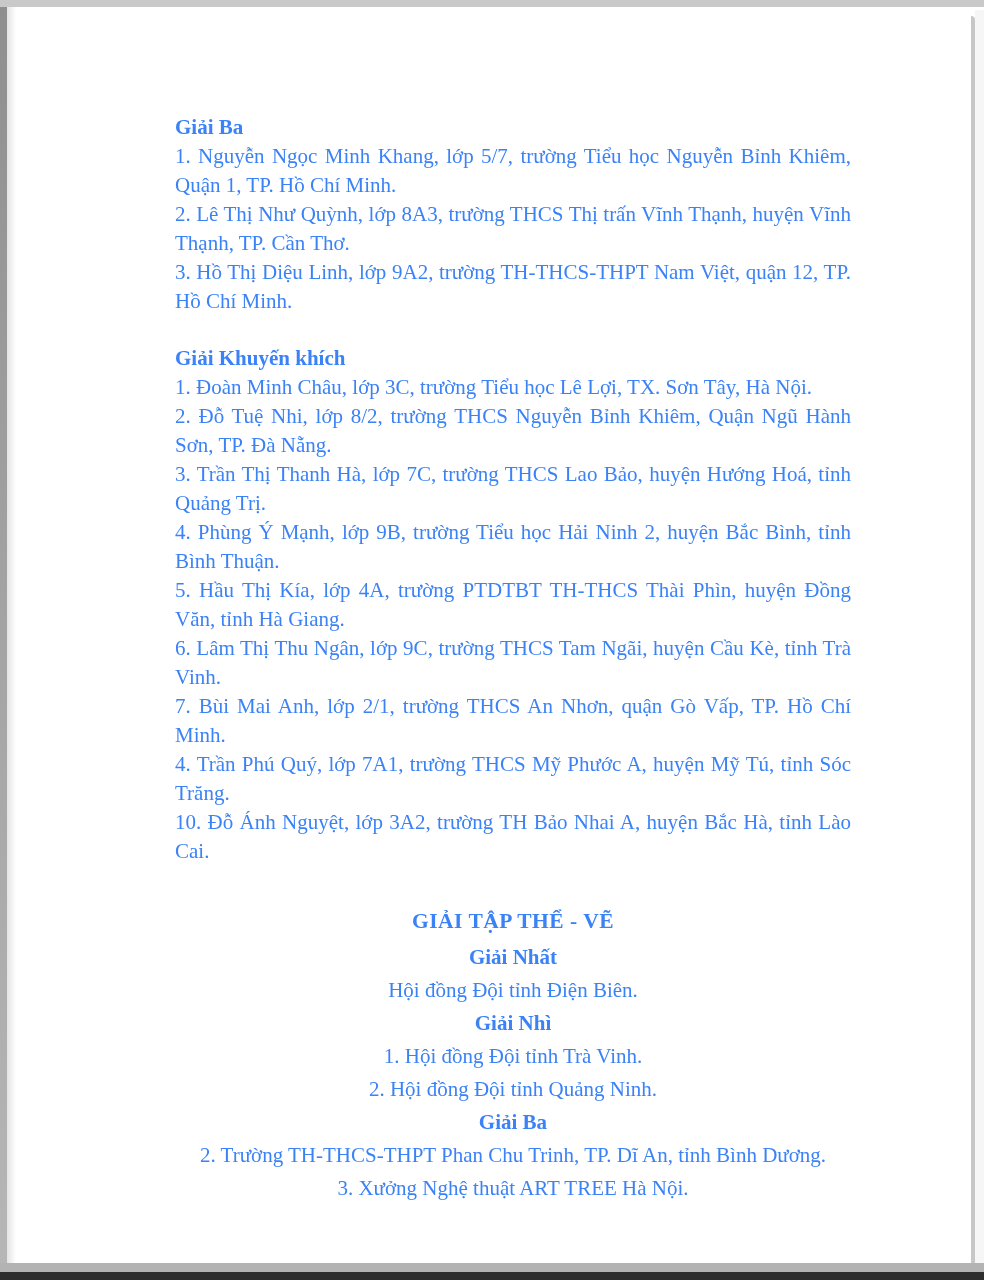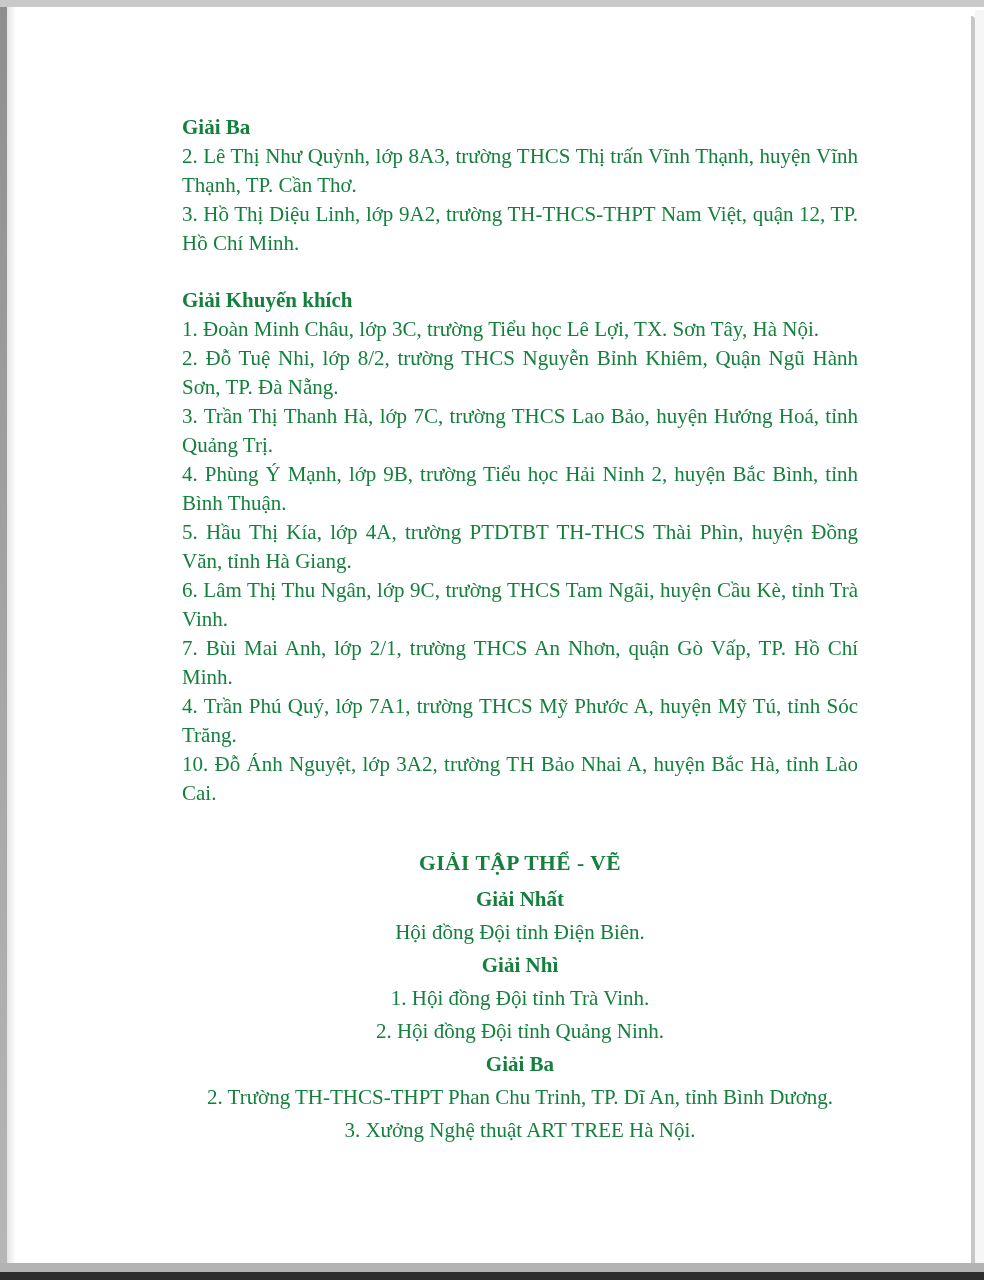--- a/index.html
+++ b/index.html
@@ -19,24 +19,24 @@
   .edge-left-soft { left: 7px; top: 7px; width: 9px; height: 1256px;
                  background: linear-gradient(90deg, #e3e3e3, #ffffff); }
   .edge-right  { left: 971px; top: 16px; width: 4px; height: 1248px;
                  background: #c7c7c7; border-top-right-radius: 6px; }
   .edge-right-soft { left: 975px; top: 10px; width: 9px; height: 1254px; background: #f6f6f6; }
   .edge-bottom-gray { left: 0; top: 1263px; width: 984px; height: 9px; background: #b3b3b3; }
   .edge-bottom-dark { left: 0; top: 1272px; width: 984px; height: 8px; background: #2d2d2d; }
 
   .content {
     position: absolute;
-    left: 182px;
+    left: 175px;
     top: 113px;
     width: 676px;
-    color: #15803d;
+    color: #3b82f6;
     font-size: 21px;
   }
   .content p {
     margin: 0;
     text-align: justify;
     line-height: 29px;
   }
   .content h3 {
     margin: 0;
     font-size: 21px;
@@ -63,20 +63,21 @@
   <div class="edge edge-left"></div>
   <div class="edge edge-left-soft"></div>
   <div class="edge edge-right-soft"></div>
   <div class="edge edge-right"></div>
   <div class="edge edge-bottom-gray"></div>
   <div class="edge edge-bottom-dark"></div>
 
   <div class="content">
 
     <h3>Giải Ba</h3>
+    <p>1. Nguyễn Ngọc Minh Khang, lớp 5/7, trường Tiểu học Nguyễn Bỉnh Khiêm, Quận 1, TP. Hồ Chí Minh.</p>
     <p>2. Lê Thị Như Quỳnh, lớp 8A3, trường THCS Thị trấn Vĩnh Thạnh, huyện Vĩnh Thạnh, TP. Cần Thơ.</p>
     <p>3. Hồ Thị Diệu Linh, lớp 9A2, trường TH-THCS-THPT Nam Việt, quận 12, TP. Hồ Chí Minh.</p>
 
     <h3 class="gap-before">Giải Khuyến khích</h3>
     <p>1. Đoàn Minh Châu, lớp 3C, trường Tiểu học Lê Lợi, TX. Sơn Tây, Hà Nội.</p>
     <p>2. Đỗ Tuệ Nhi, lớp 8/2, trường THCS Nguyễn Bỉnh Khiêm, Quận Ngũ Hành Sơn, TP. Đà Nẵng.</p>
     <p>3. Trần Thị Thanh Hà, lớp 7C, trường THCS Lao Bảo, huyện Hướng Hoá, tỉnh Quảng Trị.</p>
     <p>4. Phùng Ý Mạnh, lớp 9B, trường Tiểu học Hải Ninh 2, huyện Bắc Bình, tỉnh Bình Thuận.</p>
     <p>5. Hầu Thị Kía, lớp 4A, trường PTDTBT TH-THCS Thài Phìn, huyện Đồng Văn, tỉnh Hà Giang.</p>
     <p>6. Lâm Thị Thu Ngân, lớp 9C, trường THCS Tam Ngãi, huyện Cầu Kè, tỉnh Trà Vinh.</p>

